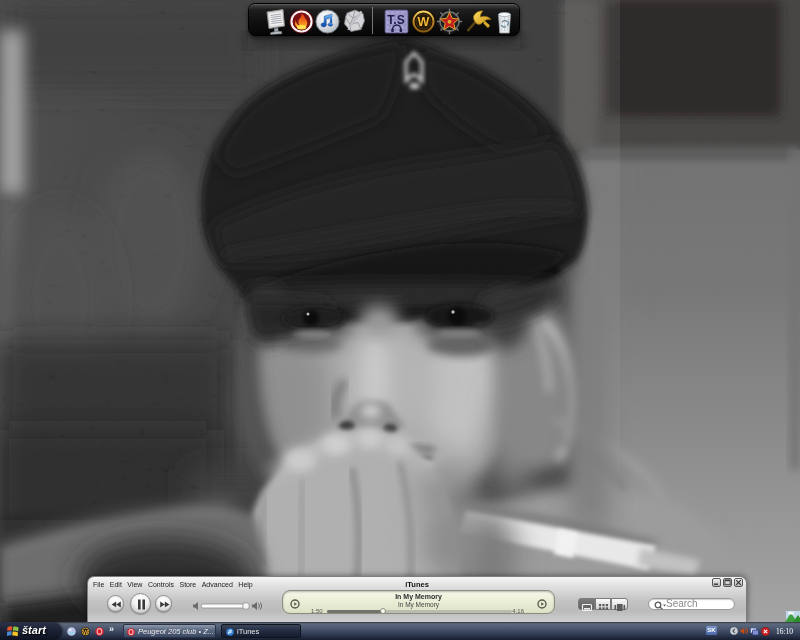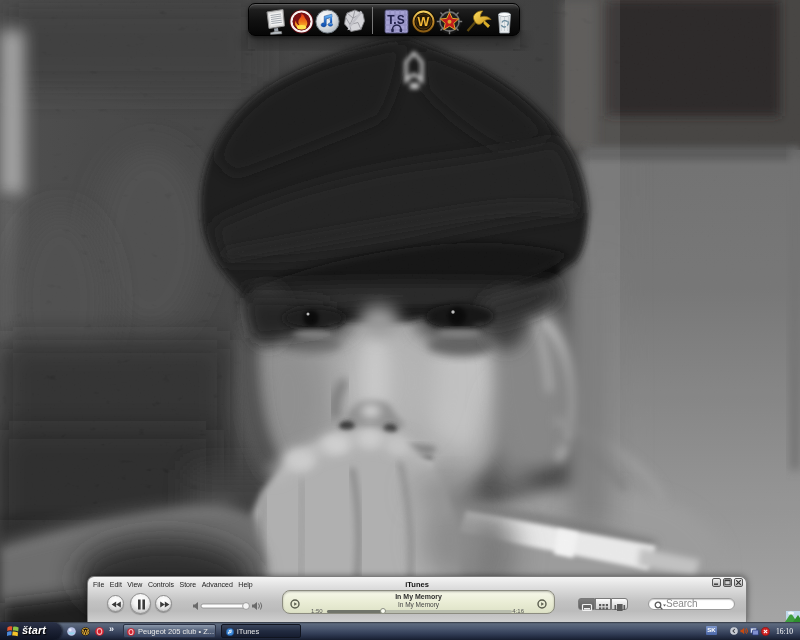--- a/index.html
+++ b/index.html
@@ -459,21 +459,21 @@
     <svg style="position:absolute;left:95px;top:4.5px;" width="9" height="9" viewBox="0 0 9 9">
         <circle cx="4.5" cy="4.5" r="4.3" fill="#d41e2c"></circle>
         <ellipse cx="4.5" cy="4.5" rx="2.3" ry="2.9" fill="none" stroke="#f0b4b4" stroke-width="1.1"></ellipse>
       </svg>
     <div style="position:absolute;left:109px;top:1.5px;color:#e8ecf4;font-size:9px;font-weight:bold;">»</div>
     <div class="tbtn" id="tt1">
       <svg style="position:absolute;left:3px;top:3px;" width="8" height="8" viewBox="0 0 9 9">
           <circle cx="4.5" cy="4.5" r="4.3" fill="#d41e2c"></circle>
           <ellipse cx="4.5" cy="4.5" rx="2.3" ry="2.9" fill="none" stroke="#f0c8c8" stroke-width="1.2"></ellipse>
         </svg>
-      <span style="margin-left:14px;">Peugeot 205 club • Z...</span>
+      <span style="margin-left:14px;font-style:italic;">Peugeot 205 club • Z...</span>
     </div>
     <div class="tbtn" id="tt2">
       <svg style="position:absolute;left:4px;top:3px;" width="8" height="8" viewBox="0 0 9 9">
           <circle cx="4.5" cy="4.5" r="4.3" fill="#3c88d8"></circle>
           <circle cx="4.5" cy="4.5" r="4.3" fill="none" stroke="#1a4a88" stroke-width="0.6"></circle>
           <path d="M3.2,2.5 L6.2,1.8 V4.6 A1,0.8 0 1 1 5.4,3.9 L5.4,2.9 L4,3.2 L4,5.6 A1,0.8 0 1 1 3.2,4.9 Z" fill="#fff"></path>
         </svg>
       <span style="margin-left:15px;">iTunes</span>
     </div>
     <div id="sk">SK</div>

